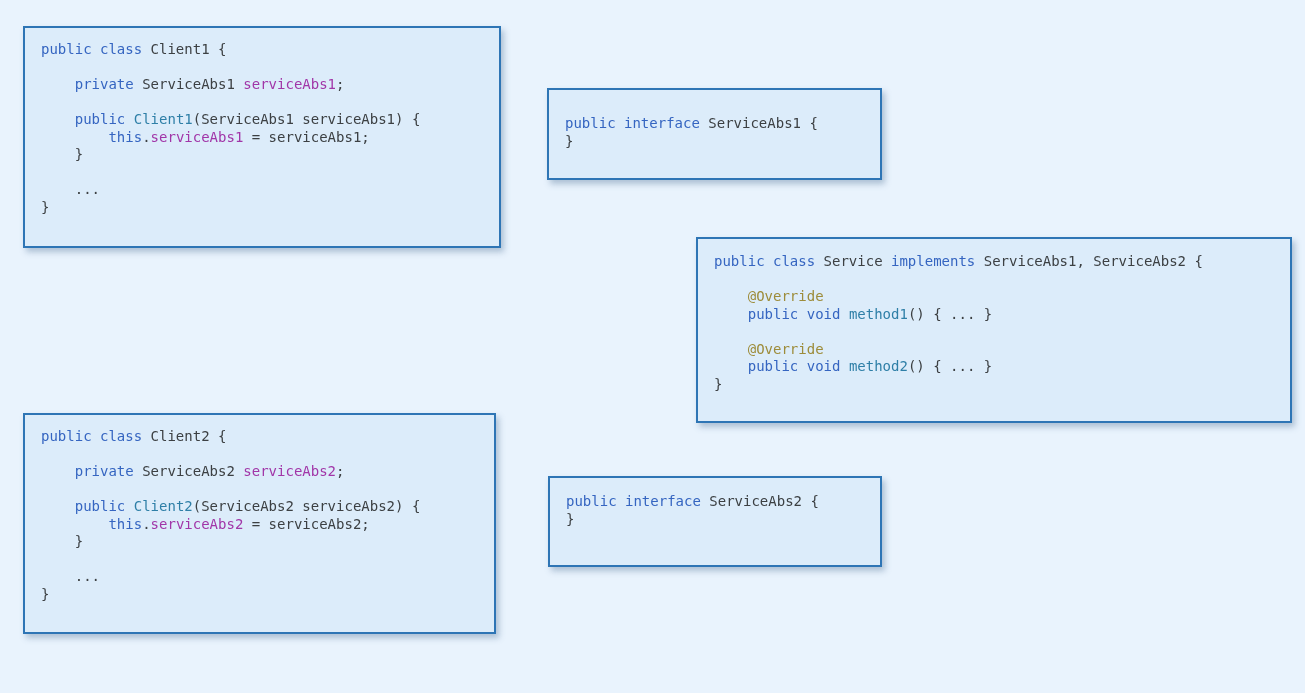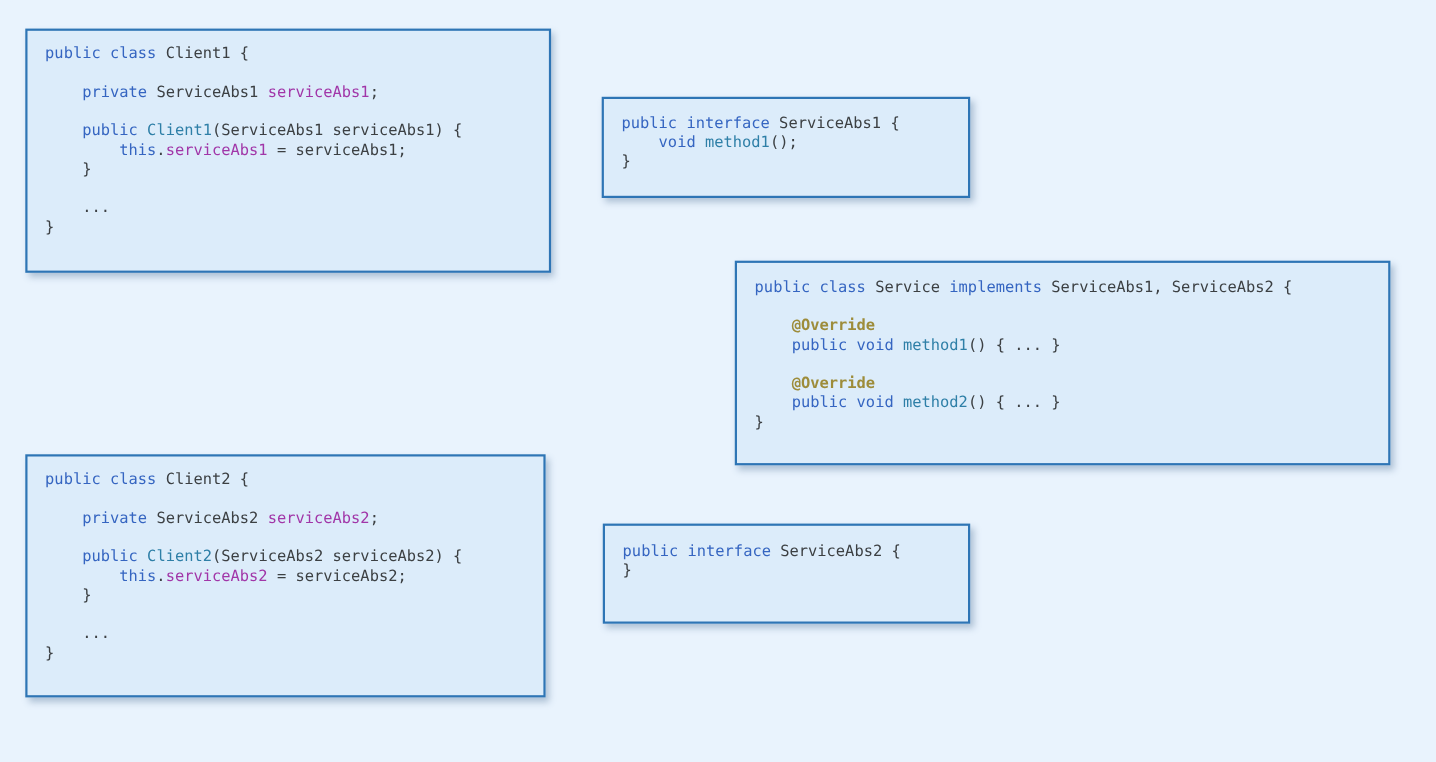--- a/index.html
+++ b/index.html
@@ -38,39 +38,39 @@
     font-size: 14px;
     line-height: 17.5px;
     white-space: pre;
     color: var(--pl);
   }
   .code .line { height: 17.5px; }
   .code .kw  { color: var(--kw); }
   .code .pl  { color: var(--pl); }
   .code .fn  { color: var(--fn); }
   .code .fld { color: var(--fld); }
-  .code .ann { color: var(--ann); font-weight: bold; }
+  .code .ann { color: var(--ann); }
 
   .box-client1     { left: 23px;  top: 26px;  width: 478px; height: 222px; }
-  .box-serviceabs1 { left: 547px; top: 88px;  width: 335px; height: 92px;  padding-top: 14px; }
-  .box-service     { left: 668px; top: 237px; width: 596px; height: 186px; padding-top: 14px; }
+  .box-serviceabs1 { left: 547px; top: 88px;  width: 335px; height: 92px;  padding-top: 25px; }
+  .box-service     { left: 696px; top: 237px; width: 596px; height: 186px; padding-top: 14px; }
   .box-client2     { left: 23px;  top: 413px; width: 473px; height: 221px; }
   .box-serviceabs2 { left: 548px; top: 476px; width: 334px; height: 91px;  padding-top: 15px; }
 </style>
 </head>
 <body>
 
 <div class="canvas">
 
   <div class="code-box box-client1">
     <div class="code"><div class="line"><span class="kw">public class</span><span class="pl"> Client1 {</span></div><div class="line">&nbsp;</div><div class="line"><span class="pl">    </span><span class="kw">private</span><span class="pl"> ServiceAbs1 </span><span class="fld">serviceAbs1</span><span class="pl">;</span></div><div class="line">&nbsp;</div><div class="line"><span class="pl">    </span><span class="kw">public</span><span class="pl"> </span><span class="fn">Client1</span><span class="pl">(ServiceAbs1 serviceAbs1) {</span></div><div class="line"><span class="pl">        </span><span class="kw">this</span><span class="pl">.</span><span class="fld">serviceAbs1</span><span class="pl"> = serviceAbs1;</span></div><div class="line"><span class="pl">    }</span></div><div class="line">&nbsp;</div><div class="line"><span class="pl">    ...</span></div><div class="line"><span class="pl">}</span></div></div>
   </div>
 
   <div class="code-box box-serviceabs1">
-    <div class="code"><div class="line"><span class="kw">public interface</span><span class="pl"> ServiceAbs1 {</span></div><div class="line"><span class="pl">    </span><span class="kw">void</span><span class="pl"> </span><span class="fn">method1</span><span class="pl">();</span></div><div class="line"><span class="pl">}</span></div></div>
+    <div class="code"><div class="line"><span class="kw">public interface</span><span class="pl"> ServiceAbs1 {</span></div><div class="line"><span class="pl">}</span></div></div>
   </div>
 
   <div class="code-box box-service">
     <div class="code"><div class="line"><span class="kw">public class</span><span class="pl"> Service </span><span class="kw">implements</span><span class="pl"> ServiceAbs1, ServiceAbs2 {</span></div><div class="line">&nbsp;</div><div class="line"><span class="pl">    </span><span class="ann">@Override</span></div><div class="line"><span class="pl">    </span><span class="kw">public void</span><span class="pl"> </span><span class="fn">method1</span><span class="pl">() { ... }</span></div><div class="line">&nbsp;</div><div class="line"><span class="pl">    </span><span class="ann">@Override</span></div><div class="line"><span class="pl">    </span><span class="kw">public void</span><span class="pl"> </span><span class="fn">method2</span><span class="pl">() { ... }</span></div><div class="line"><span class="pl">}</span></div></div>
   </div>
 
   <div class="code-box box-client2">
     <div class="code"><div class="line"><span class="kw">public class</span><span class="pl"> Client2 {</span></div><div class="line">&nbsp;</div><div class="line"><span class="pl">    </span><span class="kw">private</span><span class="pl"> ServiceAbs2 </span><span class="fld">serviceAbs2</span><span class="pl">;</span></div><div class="line">&nbsp;</div><div class="line"><span class="pl">    </span><span class="kw">public</span><span class="pl"> </span><span class="fn">Client2</span><span class="pl">(ServiceAbs2 serviceAbs2) {</span></div><div class="line"><span class="pl">        </span><span class="kw">this</span><span class="pl">.</span><span class="fld">serviceAbs2</span><span class="pl"> = serviceAbs2;</span></div><div class="line"><span class="pl">    }</span></div><div class="line">&nbsp;</div><div class="line"><span class="pl">    ...</span></div><div class="line"><span class="pl">}</span></div></div>
   </div>
 

